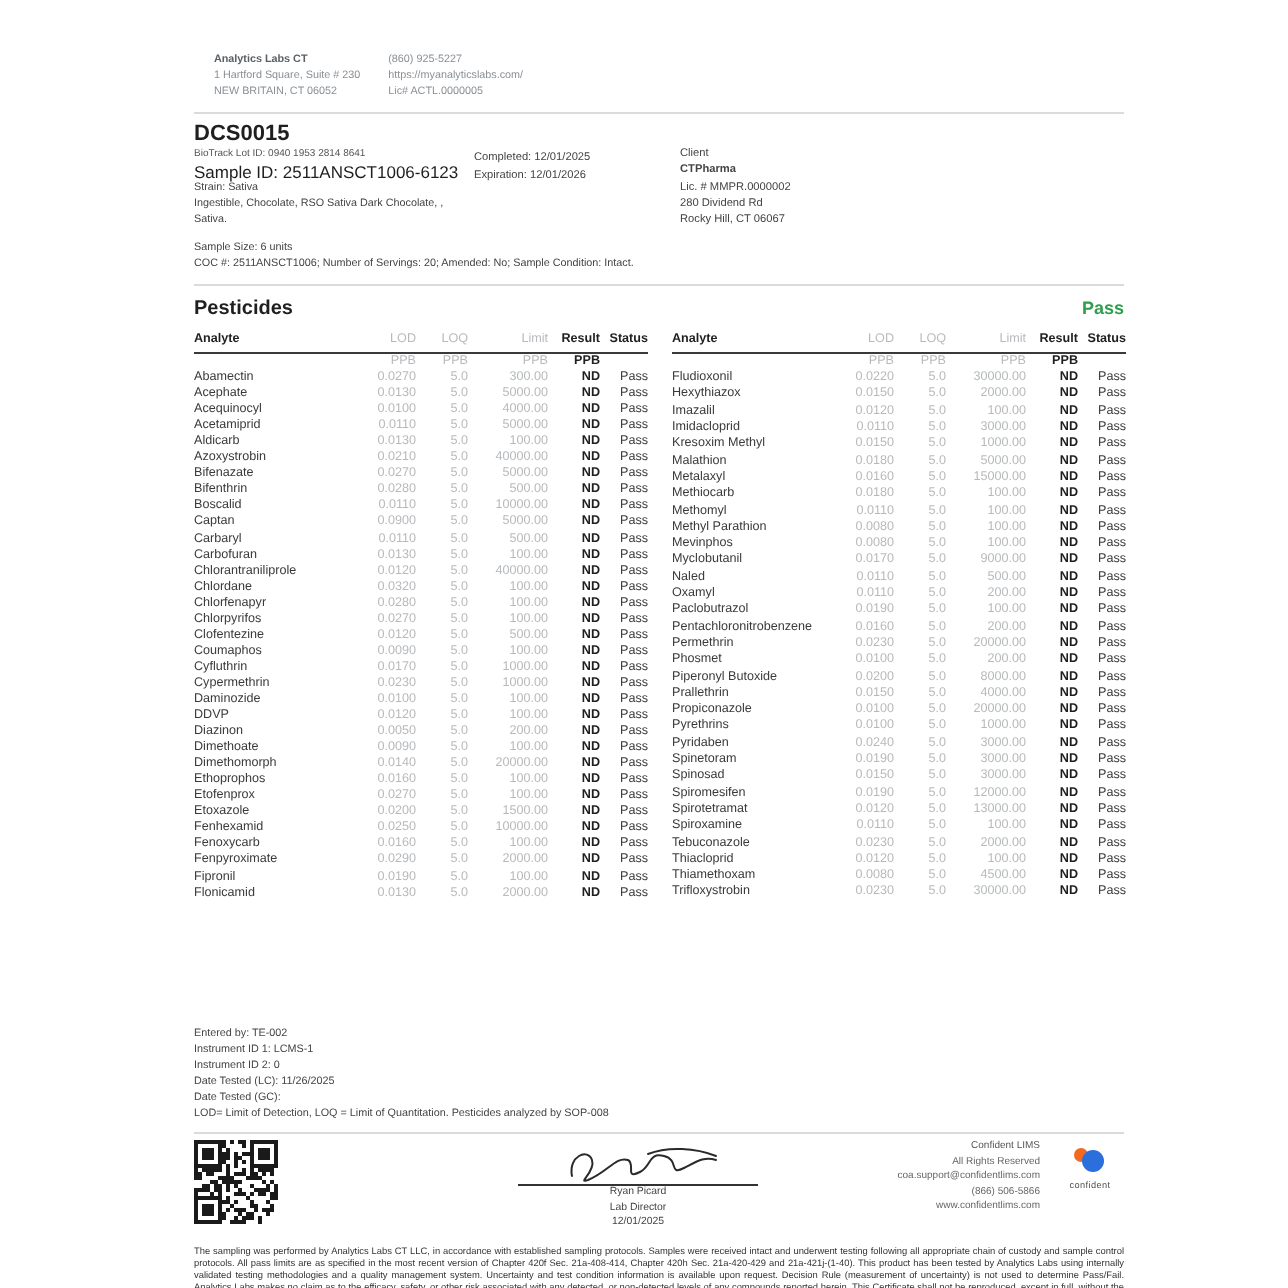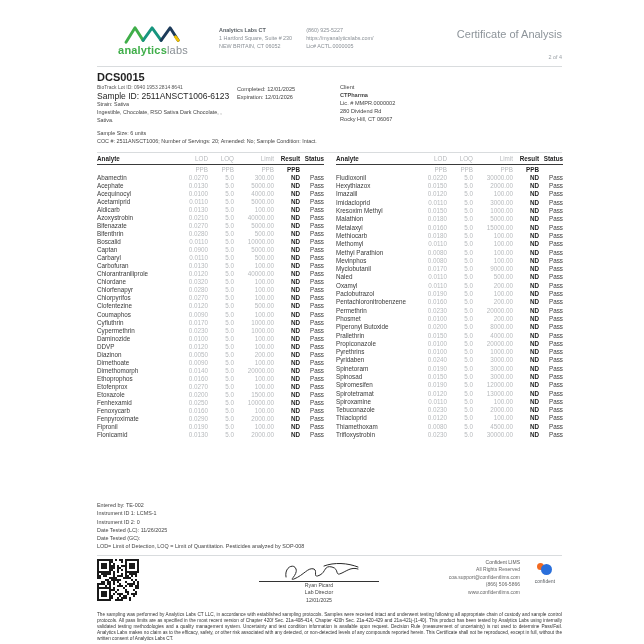--- a/index.html
+++ b/index.html
@@ -74,44 +74,31 @@
 
   
   .disclaimer { margin-top:8px; font-size:4.7px; line-height:1.3; color:#333; text-align:justify; }
 </style>
 </head>
 <body>
 
 <div class="content">
 
   <div class="hdr">
-    <div class="logo-block">
-      <svg width="58" height="18" viewBox="0 0 64 20">
-        <polyline points="2,18 12,2 21,16" fill="none" stroke="#3fae49" stroke-width="3.2" stroke-linejoin="round" stroke-linecap="round"></polyline>
-        <polyline points="21,16 31,2 41,16" fill="none" stroke="#17957e" stroke-width="3.2" stroke-linejoin="round" stroke-linecap="round"></polyline>
-        <polyline points="41,16 51,2 60,16" fill="none" stroke="#1d3b5a" stroke-width="3.2" stroke-linejoin="round" stroke-linecap="round"></polyline>
-        <polyline points="57,12 60,16" fill="none" stroke="#f2c200" stroke-width="3.2" stroke-linecap="round"></polyline>
-      </svg>
-      <div class="wordmark"><span class="wm-a">analytics</span><span class="wm-b">labs</span></div>
-    </div>
     <div class="lab-info">
       <div class="col1">
         <b>Analytics Labs CT</b><br>
         <span>1 Hartford Square, Suite # 230</span><br>
         <span>NEW BRITAIN, CT 06052</span>
       </div>
       <div class="col2">
         <span>(860) 925-5227</span><br>
         <span>https://myanalyticslabs.com/</span><br>
         <span>Lic# ACTL.0000005</span>
       </div>
-    </div>
-    <div class="hdr-right">
-      <div class="coa-title">Certificate of Analysis</div>
-      <div class="page-num">2 of 4</div>
     </div>
   </div>
 
   <div class="sample">
     <div class="batch-id">DCS0015</div>
     <div class="biotrack">BioTrack Lot ID: 0940 1953 2814 8641</div>
     <div class="sample-id">Sample ID: 2511ANSCT1006-6123</div>
     <div class="small">Strain: Sativa</div>
     <div class="small">Ingestible, Chocolate, RSO Sativa Dark Chocolate, ,</div>
     <div class="small">Sativa.</div>
@@ -123,20 +110,24 @@
     </div>
     <div class="client-col">
       <div class="client-label">Client</div>
       <div class="client-name">CTPharma</div>
       <div>Lic. # MMPR.0000002</div>
       <div>280 Dividend Rd</div>
       <div>Rocky Hill, CT 06067</div>
     </div>
   </div>
 
+  <div class="section-bar">
+    <div class="section-title">Pesticides</div>
+    <div class="section-status">Pass</div>
+  </div>
 
   <div class="tables">
     <table>
       <colgroup>
           <col class="c0">
           <col class="c1">
           <col class="c2">
           <col class="c3">
           <col class="c4">
           <col class="c5">

